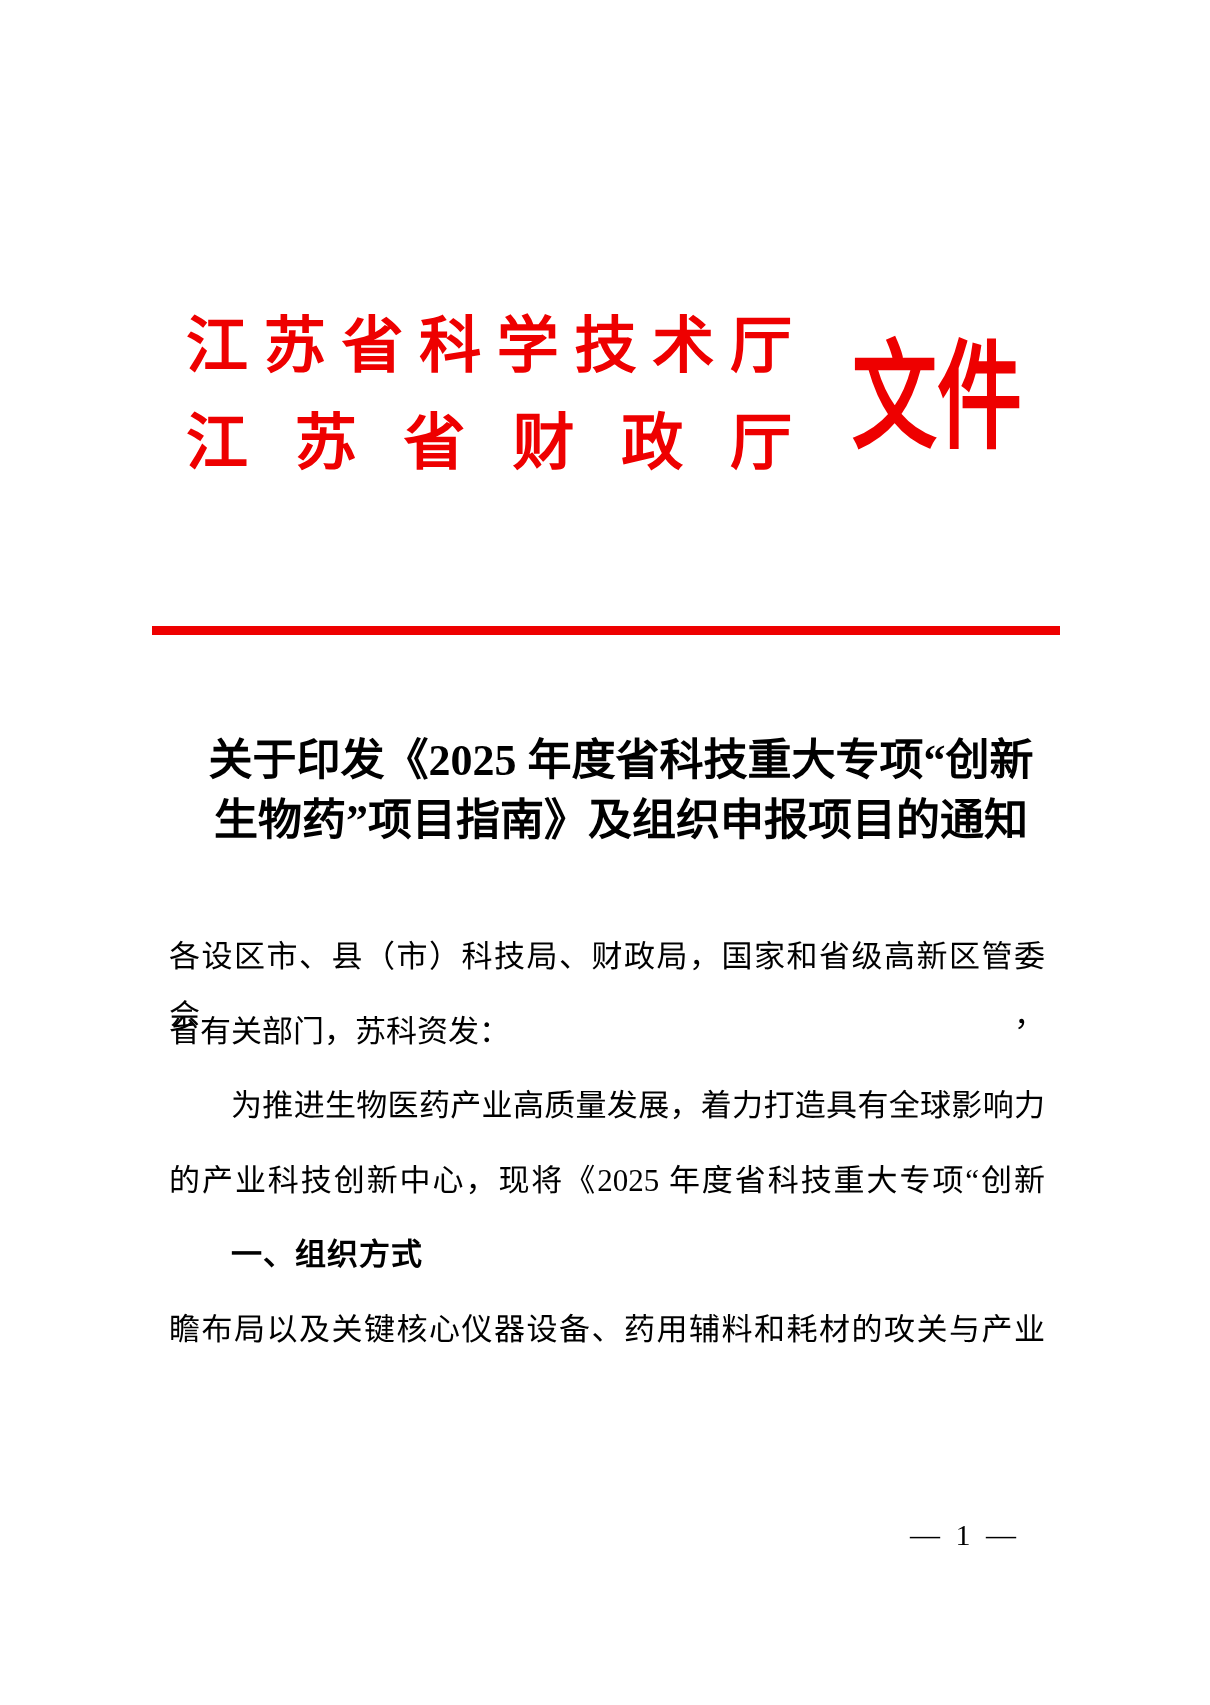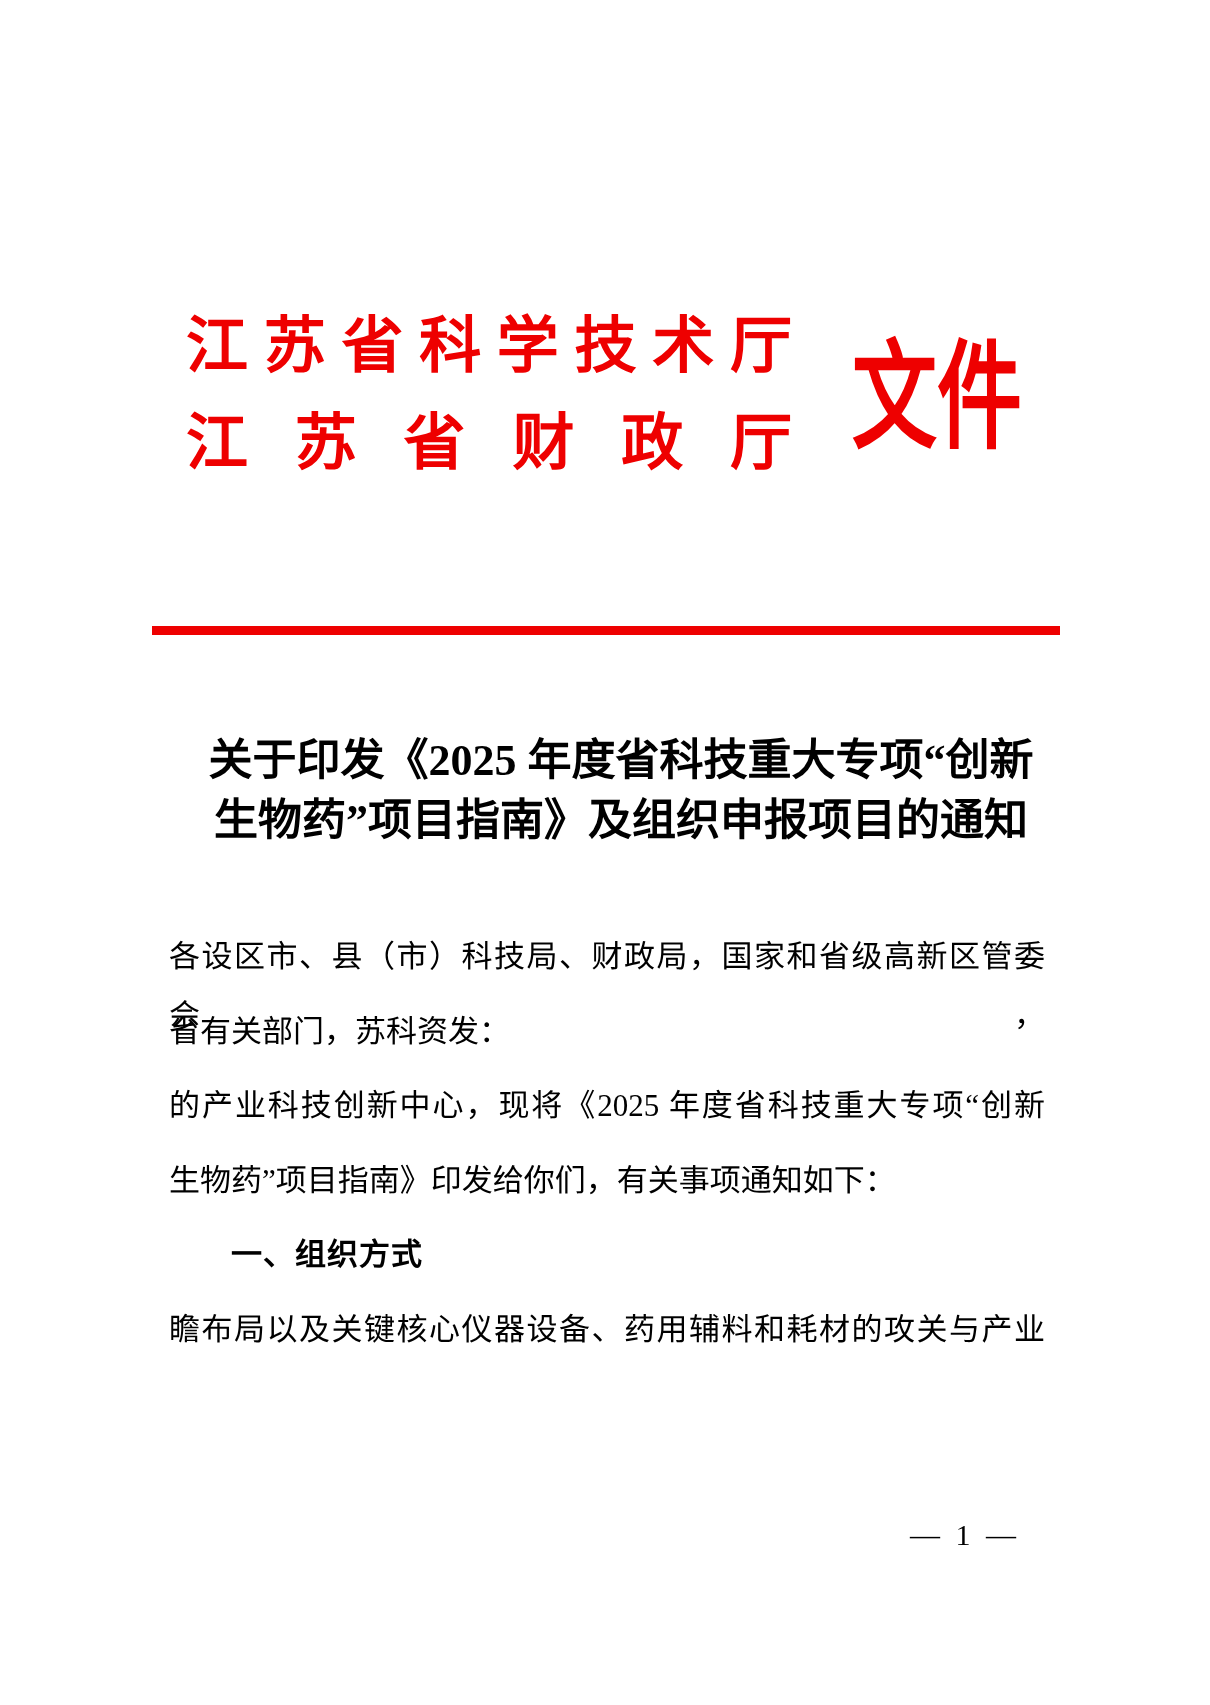--- a/index.html
+++ b/index.html
@@ -133,21 +133,21 @@
   <div class="red-rule"></div>
 
   <h1 class="title">
     <span class="title-line">关于印发《2025 年度省科技重大专项“创新</span>
     <span class="title-line">生物药”项目指南》及组织申报项目的通知</span>
   </h1>
 
   <main class="body-text">
     <p class="line fill">各设区市、县（市）科技局、财政局，国家和省级高新区管委会，</p>
     <p class="line">省有关部门，苏科资发：</p>
+    <p class="line fill indent">为推进生物医药产业高质量发展，着力打造具有全球影响力</p>
     <p class="line fill">的产业科技创新中心，现将《2025 年度省科技重大专项“创新</p>
-    <p class="line">生物药”项目指南》印发给你们，有关事项通知如下：</p>
     <p class="line heading indent">一、组织方式</p>
     <p class="line fill">瞻布局以及关键核心仪器设备、药用辅料和耗材的攻关与产业</p>
   </main>
 
   <div class="page-number">— 1 —</div>
 
 </div>
 
 </body></html>

